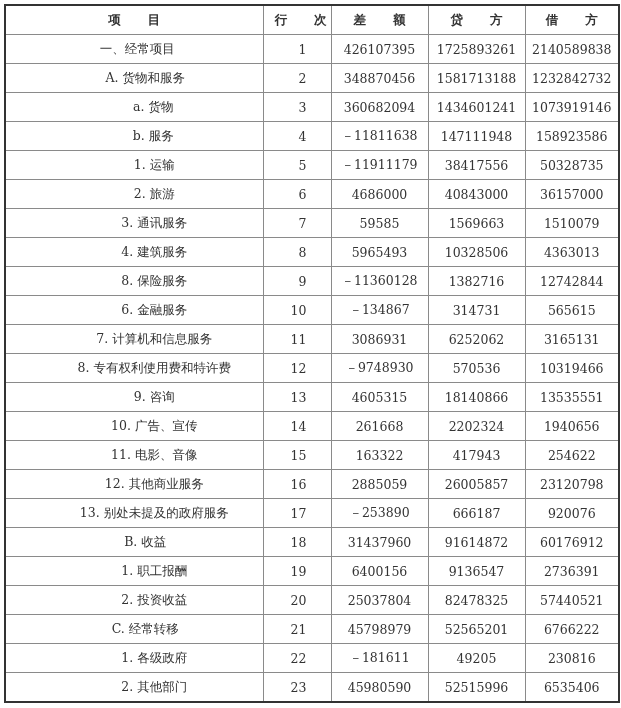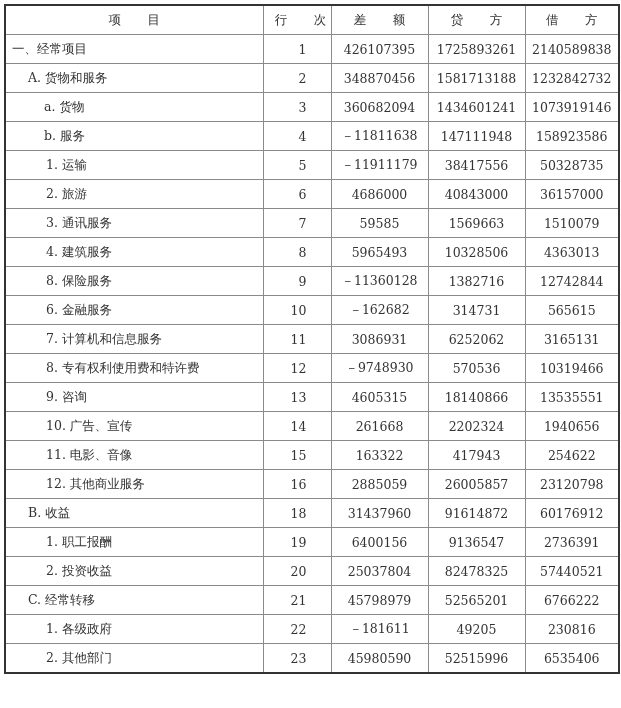--- a/index.html
+++ b/index.html
@@ -19,28 +19,28 @@
     col.c-credit { width: 97px; }
     col.c-debit { width: 94px; }
     th, td {
       border: 1px solid #8a8a8a;
       height: 28px;
       padding: 0;
       white-space: nowrap;
       overflow: hidden;
     }
     thead th {
-      font-weight: normal;
+      font-weight: bold;
       text-align: center;
       letter-spacing: 0.9em;
       text-indent: 0.9em;
       border-top: 2px solid #333333;
     }
     table { border-left: 2px solid #333333; border-right: 2px solid #333333; border-bottom: 2px solid #333333; }
-    td.item { text-align: left; }
+    td.item { text-align: center; }
     td.item.l0 { padding-left: 6px; }
     td.item.l1 { padding-left: 22px; margin-top: 16px; }
     td.item.l2 { padding-left: 38px; }
     td.item.l3 { padding-left: 40px; }
     td.num { text-align: right; padding-right: 24px; }
     td.amt { text-align: center; }
   </style>
 </head>
 <body>
 
@@ -122,21 +122,21 @@
         <tr>
           <td class="item l3">8. 保险服务</td>
           <td class="num">9</td>
           <td class="amt">－11360128</td>
           <td class="amt">1382716</td>
           <td class="amt">12742844</td>
         </tr>
         <tr>
           <td class="item l3">6. 金融服务</td>
           <td class="num">10</td>
-          <td class="amt">－162682</td>
+          <td class="amt">－134867</td>
           <td class="amt">314731</td>
           <td class="amt">565615</td>
         </tr>
         <tr>
           <td class="item l3">7. 计算机和信息服务</td>
           <td class="num">11</td>
           <td class="amt">3086931</td>
           <td class="amt">6252062</td>
           <td class="amt">3165131</td>
         </tr>
@@ -169,20 +169,27 @@
           <td class="amt">254622</td>
         </tr>
         <tr>
           <td class="item l3">12. 其他商业服务</td>
           <td class="num">16</td>
           <td class="amt">2885059</td>
           <td class="amt">26005857</td>
           <td class="amt">23120798</td>
         </tr>
         <tr>
+          <td class="item l3">13. 别处未提及的政府服务</td>
+          <td class="num">17</td>
+          <td class="amt">－253890</td>
+          <td class="amt">666187</td>
+          <td class="amt">920076</td>
+        </tr>
+        <tr>
           <td class="item l1">B. 收益</td>
           <td class="num">18</td>
           <td class="amt">31437960</td>
           <td class="amt">91614872</td>
           <td class="amt">60176912</td>
         </tr>
         <tr>
           <td class="item l3">1. 职工报酬</td>
           <td class="num">19</td>
           <td class="amt">6400156</td>

